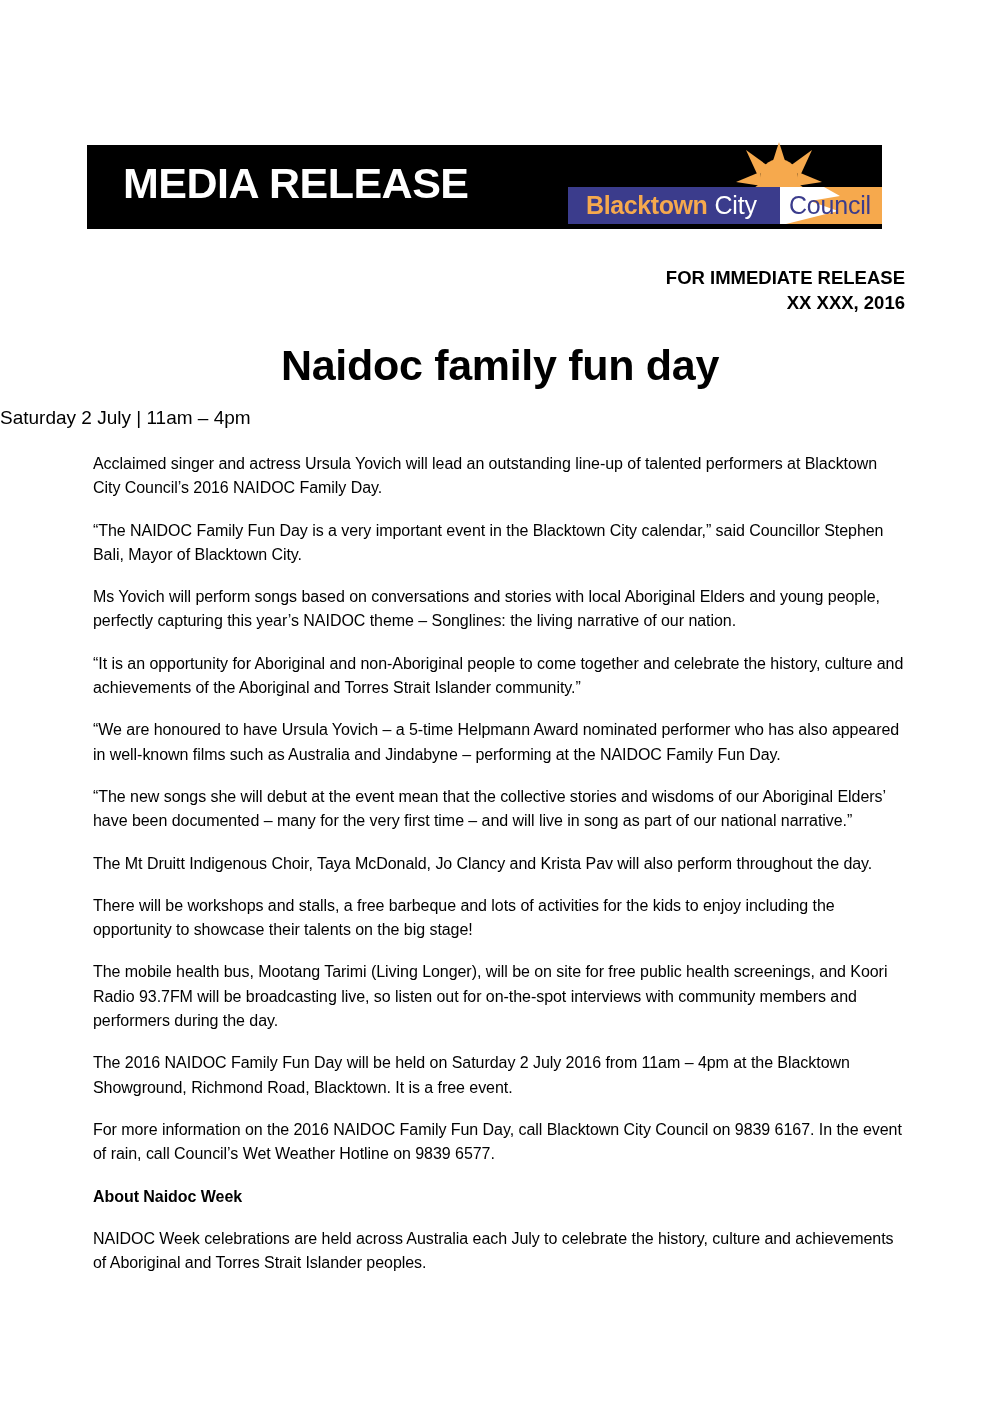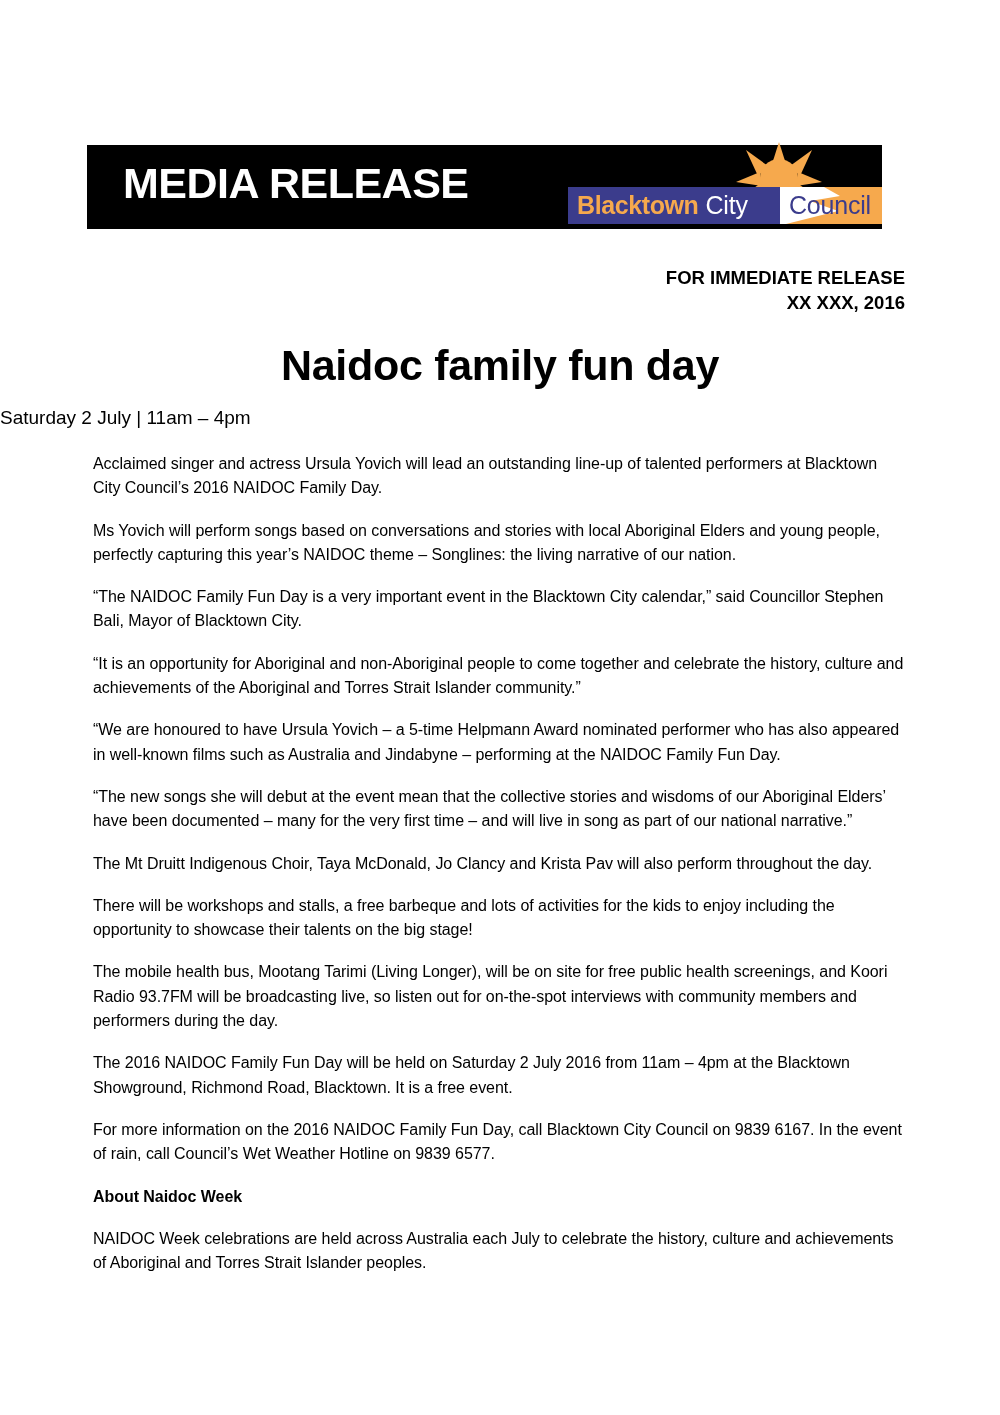--- a/index.html
+++ b/index.html
@@ -68,21 +68,21 @@
     width: 314px;
     height: 37px;
     display: flex;
   }
   .logo-blue {
     width: 212px;
     height: 37px;
     background: #3b3c8c;
     display: flex;
     align-items: center;
-    padding-left: 9px;
+    padding-left: 18px;
     box-sizing: border-box;
     white-space: nowrap;
   }
   .logo-orange {
     width: 102px;
     height: 37px;
     background: #f6a94d;
     display: flex;
     align-items: center;
     box-sizing: border-box;
@@ -216,22 +216,22 @@
   <div class="release-meta">
     <div>FOR IMMEDIATE RELEASE</div>
     <div>XX XXX, 2016</div>
   </div>
 
   <div class="doc-title">Naidoc family fun day</div>
   <div class="doc-subtitle">Saturday 2 July | 11am – 4pm</div>
 
   <div class="body-copy">
     <p>Acclaimed singer and actress Ursula Yovich will lead an outstanding line-up of talented performers at Blacktown City Council’s 2016 NAIDOC Family Day.</p>
+    <p>“The NAIDOC Family Fun Day is a very important event in the Blacktown City calendar,” said Councillor Stephen Bali, Mayor of Blacktown City.</p>
     <p>Ms Yovich will perform songs based on conversations and stories with local Aboriginal Elders and young people, perfectly capturing this year’s NAIDOC theme – Songlines: the living narrative of our nation.</p>
-    <p>“The NAIDOC Family Fun Day is a very important event in the Blacktown City calendar,” said Councillor Stephen Bali, Mayor of Blacktown City.</p>
     <p>“It is an opportunity for Aboriginal and non-Aboriginal people to come together and celebrate the history, culture and achievements of the Aboriginal and Torres Strait Islander community.”</p>
     <p>“We are honoured to have Ursula Yovich – a 5-time Helpmann Award nominated performer who has also appeared in well-known films such as Australia and Jindabyne – performing at the NAIDOC Family Fun Day.</p>
     <p>“The new songs she will debut at the event mean that the collective stories and wisdoms of our Aboriginal Elders’ have been documented – many for the very first time – and will live in song as part of our national narrative.”</p>
     <p>The Mt Druitt Indigenous Choir, Taya McDonald, Jo Clancy and Krista Pav will also perform throughout the day.</p>
     <p>There will be workshops and stalls, a free barbeque and lots of activities for the kids to enjoy including the opportunity to showcase their talents on the big stage!</p>
     <p>The mobile health bus, Mootang Tarimi (Living Longer), will be on site for free public health screenings, and Koori Radio 93.7FM will be broadcasting live, so listen out for on-the-spot interviews with community members and performers during the day.</p>
     <p>The 2016 NAIDOC Family Fun Day will be held on Saturday 2 July 2016 from 11am – 4pm at the Blacktown Showground, Richmond Road, Blacktown. It is a free event.</p>
     <p>For more information on the 2016 NAIDOC Family Fun Day, call Blacktown City Council on 9839 6167. In the event of rain, call Council’s Wet Weather Hotline on 9839 6577.</p>
     <p class="section-heading">About Naidoc Week</p>
     <p>NAIDOC Week celebrations are held across Australia each July to celebrate the history, culture and achievements of Aboriginal and Torres Strait Islander peoples.</p>

